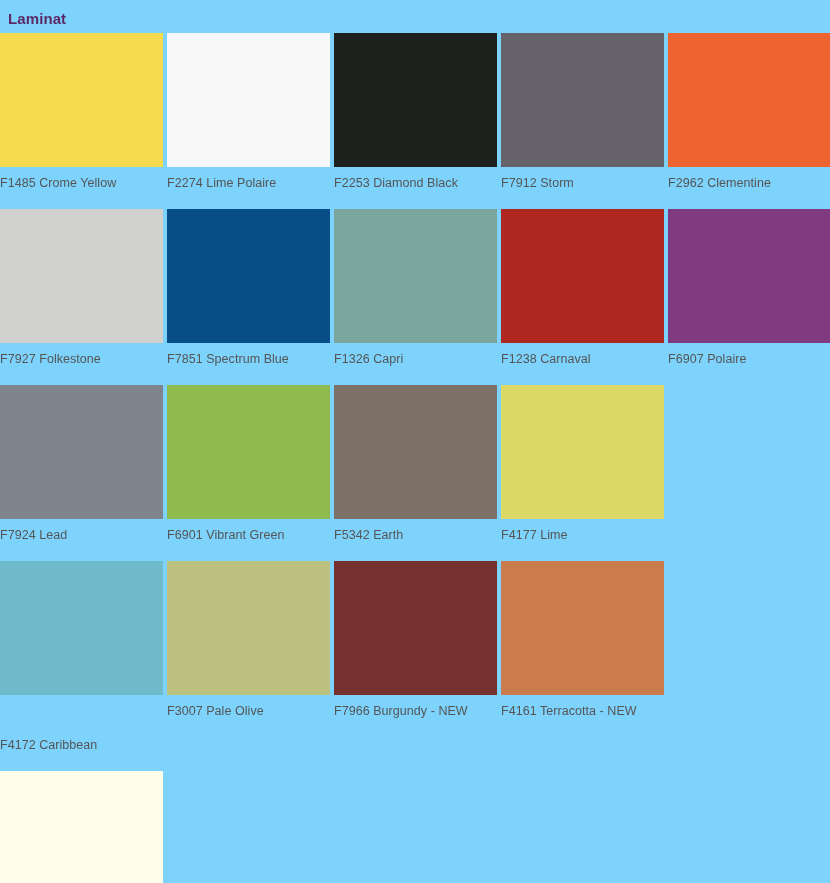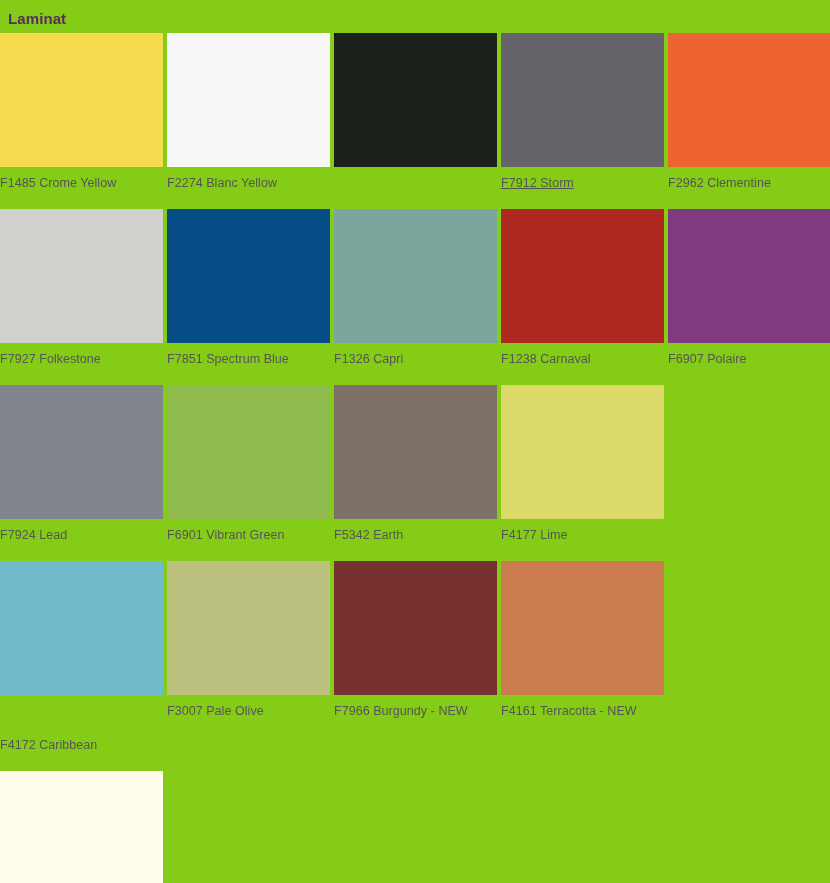--- a/index.html
+++ b/index.html
@@ -10,21 +10,21 @@
     height: 883px;
     background: #ffffff;
     font-family: "Liberation Sans", sans-serif;
     overflow: hidden;
   }
 
   .page {
     position: relative;
     width: 830px;
     height: 883px;
-    background: #84cc16;
+    background: #7dd3fc;
   }
 
   .page-title {
     position: absolute;
     left: 8px;
     top: 10px;
     font-size: 15px;
     font-weight: bold;
     color: #5b2a66;
     letter-spacing: 0.1px;
@@ -78,28 +78,29 @@
   <div class="page-title" style="color: rgb(91, 42, 102);">Laminat</div>
 
   <div class="swatch-grid">
       <div class="swatch-row">
         <div class="swatch-cell">
           <div class="swatch-chip" title="F1485 Crome Yellow" style="background: rgb(247, 219, 78);"></div>
           <span class="swatch-label" style="color: rgb(85, 85, 85);">F1485 Crome Yellow</span>
         </div>
         <div class="swatch-cell">
           <div class="swatch-chip" title="F2274 Blanc Polaire" style="background: rgb(248, 248, 248);"></div>
-          <span class="swatch-label" style="color: rgb(85, 85, 85);">F2274 Blanc Yellow</span>
+          <span class="swatch-label" style="color: rgb(85, 85, 85);">F2274 Lime Polaire</span>
         </div>
         <div class="swatch-cell">
           <div class="swatch-chip" title="F2253 Diamond Black" style="background: rgb(28, 33, 27);"></div>
+          <span class="swatch-label" style="color: rgb(85, 85, 85);">F2253 Diamond Black</span>
         </div>
         <div class="swatch-cell">
           <div class="swatch-chip" title="F7912 Storm" style="background: rgb(103, 99, 106);"></div>
-          <span class="swatch-label" style="color: rgb(85, 85, 85); text-decoration: underline;">F7912 Storm</span>
+          <span class="swatch-label" style="color: rgb(85, 85, 85);">F7912 Storm</span>
         </div>
         <div class="swatch-cell">
           <div class="swatch-chip" title="F2962 Clementine" style="background: rgb(238, 100, 49);"></div>
           <span class="swatch-label" style="color: rgb(85, 85, 85);">F2962 Clementine</span>
         </div>
       </div>
       <div class="swatch-row">
         <div class="swatch-cell">
           <div class="swatch-chip" title="F7927 Folkestone" style="background: rgb(209, 210, 206);"></div>
           <span class="swatch-label" style="color: rgb(85, 85, 85);">F7927 Folkestone</span>

